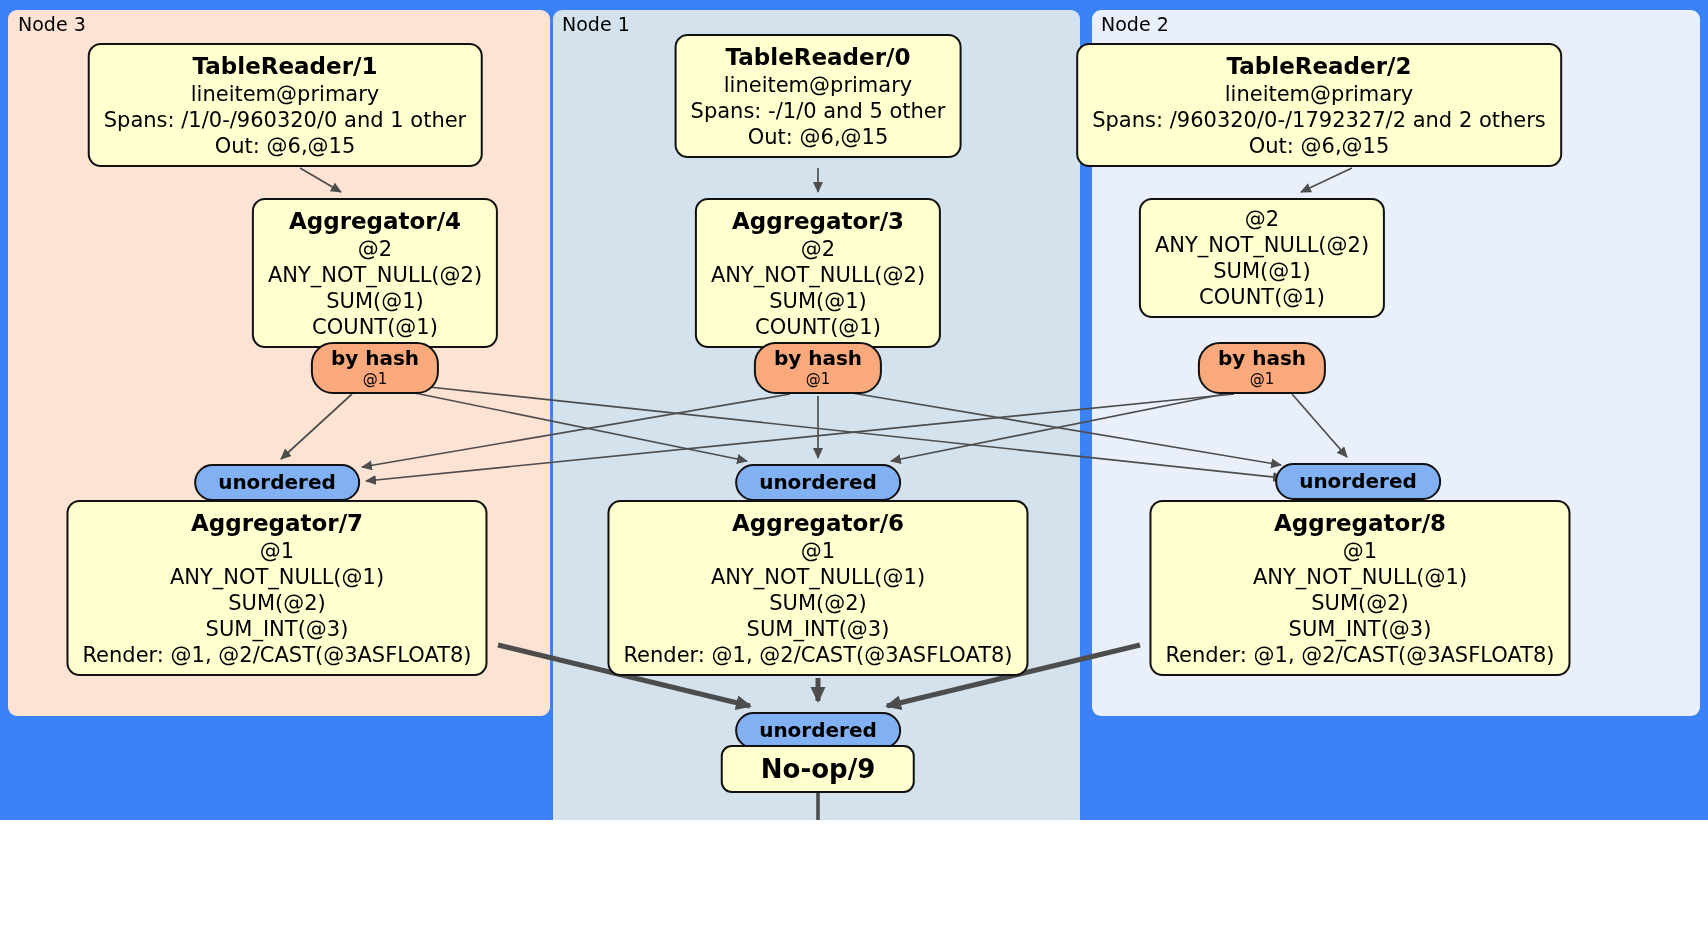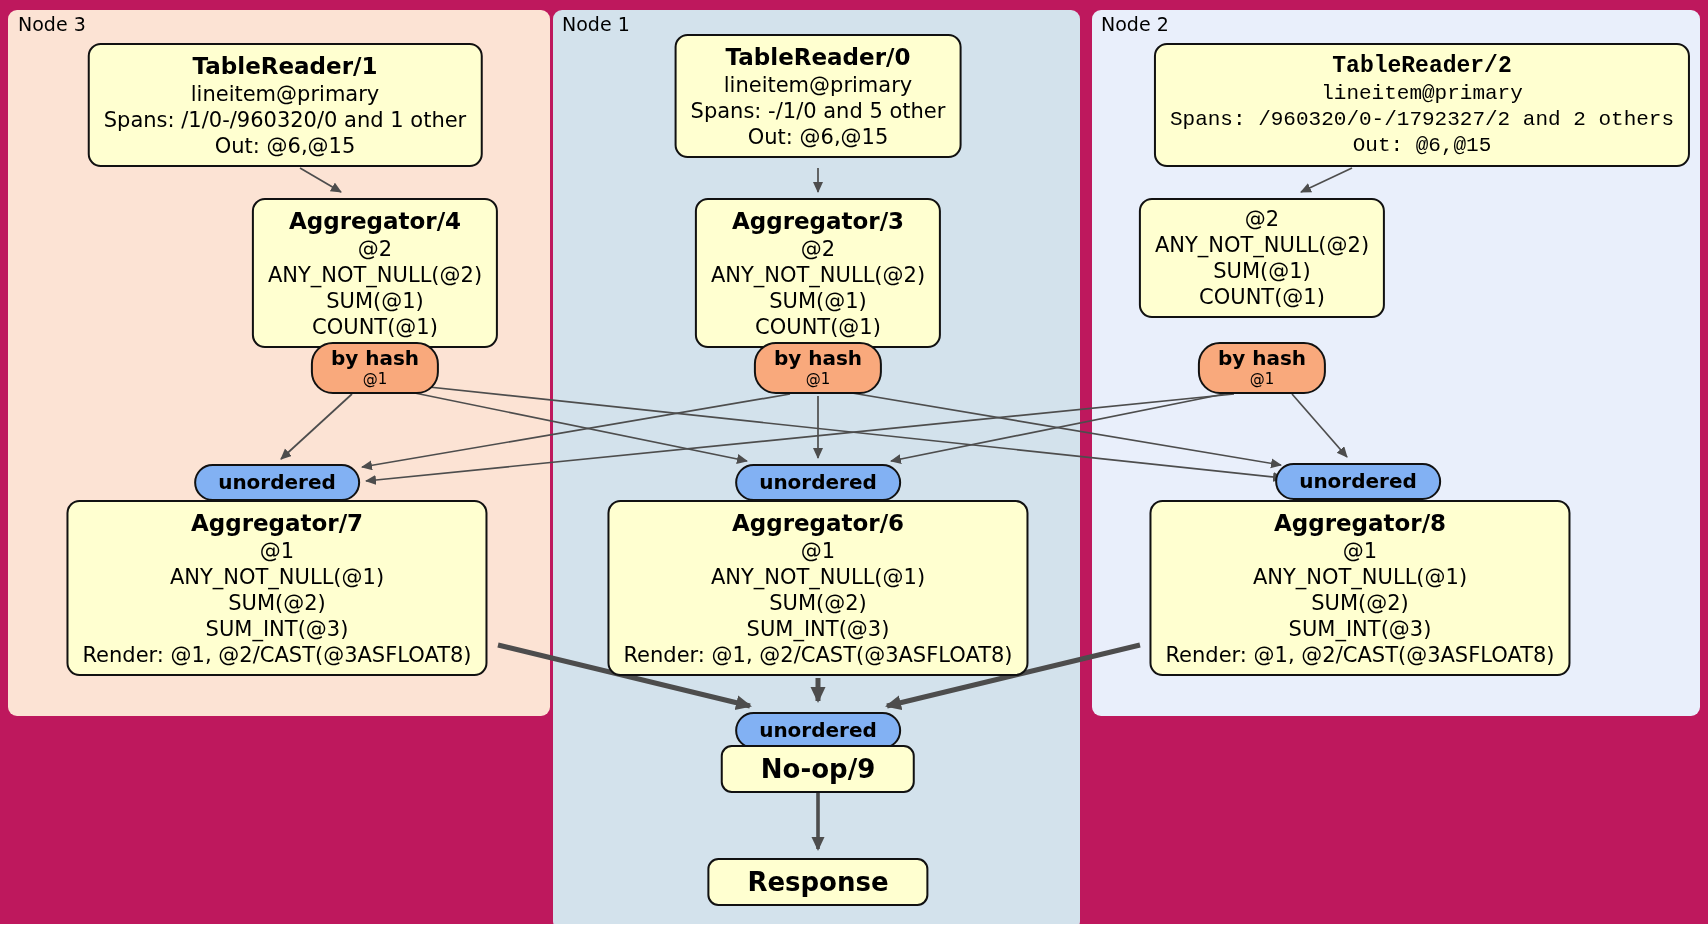--- a/index.html
+++ b/index.html
@@ -7,21 +7,21 @@
     --panel-node1:#d3e2ec;
     --panel-node2:#e9effb;
     --box-fill:#ffffd0;
     --router-fill:#f9a97c;
     --stream-fill:#82b1f3;
     --edge:#4d4d4d;
     --border:#111111;
   }
   html,body{margin:0;padding:0;background:#ffffff;}
   body{font-family:"DejaVu Sans","Liberation Sans",sans-serif;color:#000;}
-  #canvas{position:relative;width:1708px;height:924px;overflow:hidden;background:#be185d;}
+  #canvas{position:relative;width:1708px;height:820px;overflow:hidden;background:#3b82f6;}
 
   .panel{position:absolute;border-radius:9px;z-index:1;}
   .panel-label{position:absolute;top:12px;left:15px;font-size:19px;line-height:21px;z-index:2;}
 
   #edge-layer{position:absolute;left:0;top:0;width:1708px;height:940px;z-index:2;}
 
   .pbox{position:absolute;transform:translateX(-50%);
         background:var(--box-fill);border:2px solid var(--border);
         border-radius:13px;padding:6px 14px;text-align:center;
         white-space:nowrap;z-index:3;}
@@ -105,21 +105,21 @@
     <div class="line">Out: @6,@15</div>
   </div>
 
   <div class="pbox" style="left:818px;top:34px;">
     <div class="title">TableReader/0</div>
     <div class="line">lineitem@primary</div>
     <div class="line">Spans: -/1/0 and 5 other</div>
     <div class="line">Out: @6,@15</div>
   </div>
 
-  <div class="pbox" style="left:1422px;top:43px;font-family:Liberation Mono, monospace;">
+  <div class="pbox" style="left:1319px;top:43px;">
     <div class="title">TableReader/2</div>
     <div class="line">lineitem@primary</div>
     <div class="line">Spans: /960320/0-/1792327/2 and 2 others</div>
     <div class="line">Out: @6,@15</div>
   </div>
 
   <div class="pbox" style="left:375px;top:198px;">
     <div class="title">Aggregator/4</div>
     <div class="line">@2</div>
     <div class="line">ANY_NOT_NULL(@2)</div>

